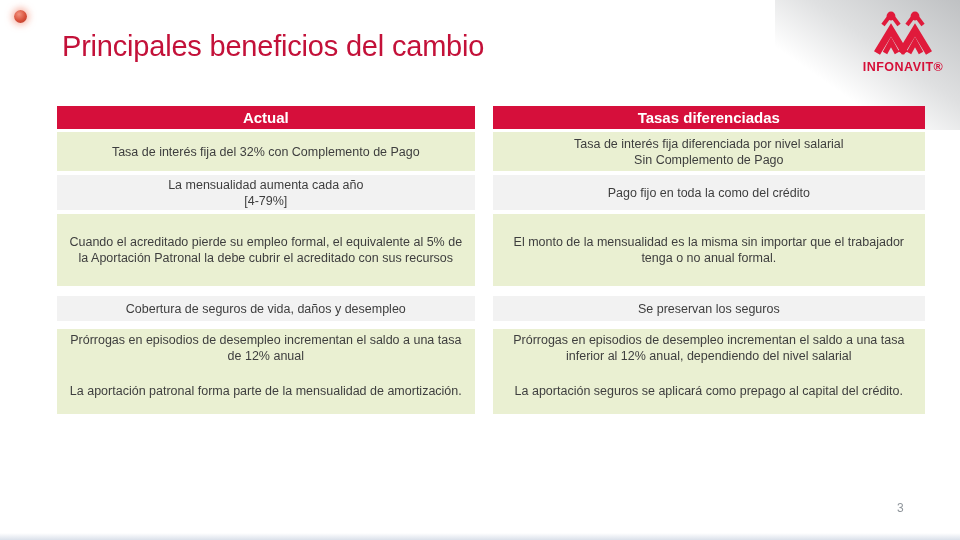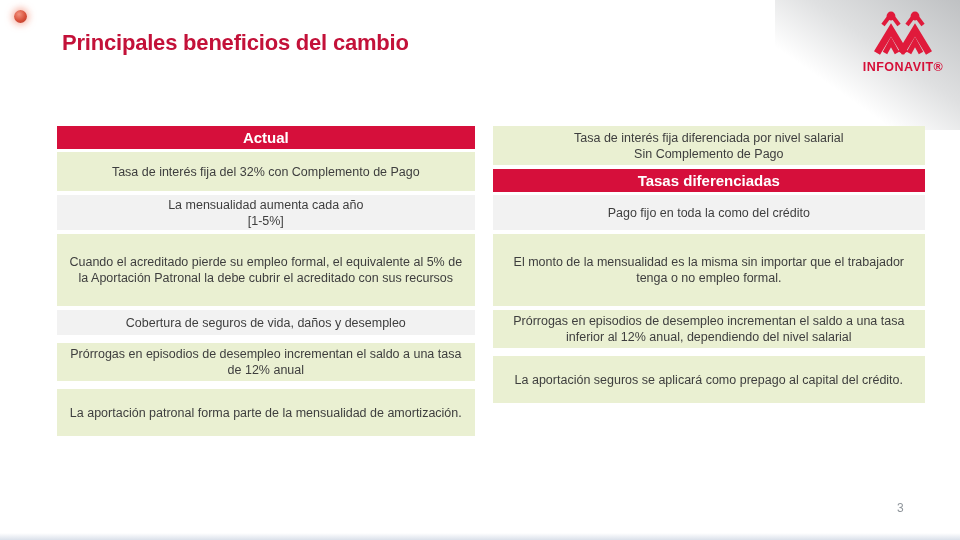--- a/index.html
+++ b/index.html
@@ -40,40 +40,40 @@
     border-radius: 50%;
     background: radial-gradient(circle at 38% 32%, #f2927e 0%, #d8503a 55%, #b23424 100%);
     box-shadow: 0 0 7px 2px rgba(240,120,95,0.55);
     border: none;
     padding: 0;
     cursor: pointer;
   }
   .page-title {
     position: absolute;
     left: 62px; top: 30px;
-    font-size: 22px;
-    font-weight: bold;
+    font-size: 29px;
+    font-weight: normal;
     color: #c31139;
     letter-spacing: -0.2px;
   }
   .logo {
     position: absolute;
     top: 9px; right: 11px;
     width: 92px; height: 68px;
   }
   .page-number {
     position: absolute;
     left: 897px; top: 501px;
     font-size: 12px;
     color: #8f959b;
   }
   
   .cmp-table {
     position: absolute;
-    left: 57px; top: 126px;
+    left: 57px; top: 106px;
     width: 868px;
     display: flex;
     gap: 18px;
   }
   .col { display: flex; flex-direction: column; }
   .col-left  { width: 423px; }
   .col-right { width: 438px; }
   .cell {
     display: flex;
     align-items: center;
@@ -91,23 +91,23 @@
     color: #ffffff;
     font-weight: bold;
     font-size: 15px;
     white-space: normal;
   }
   .bg-green { background: #eaf0d2; }
   .bg-gray  { background: #f2f2f2; }
   .h-head { height: 23px; margin-bottom: 3px; }
   .h-r1   { height: 39px; margin-bottom: 4px; }
   .h-r2   { height: 35px; margin-bottom: 4px; }
-  .h-r3   { height: 72px; margin-bottom: 4px; }
+  .h-r3   { height: 72px; margin-bottom: 10px; }
   .h-r4   { height: 25px; margin-bottom: 8px; }
-  .h-r5   { height: 38px; margin-bottom: 8px; }
+  .h-r5   { height: 38px; }
   .h-r6   { height: 47px; margin-bottom: 1px; }
 </style>
 </head>
 <body>
 
 <div class="slide">
 
   <div class="corner-shade"></div>
   <div class="bottom-shade"></div>
 
@@ -131,32 +131,33 @@
       <circle cx="58" cy="7" r="4.4" fill="#e01a3b" stroke="none"></circle>
     </g>
     <text x="46" y="62" text-anchor="middle" font-family="Liberation Sans, sans-serif" font-size="12.5" font-weight="bold" fill="#d50f38" letter-spacing="0.5">INFONAVIT®</text>
   </svg>
 
   <div class="cmp-table">
     <div class="col col-left">
       <div class="cell header h-head">Actual</div>
       <div class="cell bg-green h-r1">Tasa de interés fija del 32% con Complemento de Pago</div>
       <div class="cell bg-gray  h-r2">La mensualidad aumenta cada año
-[1-5%]</div>
+[4-79%]</div>
       <div class="cell bg-green h-r3">Cuando el acreditado pierde su empleo formal, el equivalente al 5% de la Aportación Patronal la debe cubrir el acreditado con sus recursos</div>
       <div class="cell bg-gray  h-r4">Cobertura de seguros de vida, daños y desempleo</div>
       <div class="cell bg-green h-r5">Prórrogas en episodios de desempleo incrementan el saldo a una tasa de 12% anual</div>
       <div class="cell bg-green h-r6">La aportación patronal forma parte de la mensualidad de amortización.</div>
     </div>
     <div class="col col-right">
+      <div class="cell header h-head">Tasas diferenciadas</div>
       <div class="cell bg-green h-r1">Tasa de interés fija diferenciada por nivel salarial
 Sin Complemento de Pago</div>
-      <div class="cell header h-head">Tasas diferenciadas</div>
       <div class="cell bg-gray  h-r2">Pago fijo en toda la como del crédito</div>
-      <div class="cell bg-green h-r3">El monto de la mensualidad es la misma sin importar que el trabajador tenga o no empleo formal.</div>
+      <div class="cell bg-green h-r3">El monto de la mensualidad es la misma sin importar que el trabajador tenga o no anual formal.</div>
+      <div class="cell bg-gray  h-r4">Se preservan los seguros</div>
       <div class="cell bg-green h-r5">Prórrogas en episodios de desempleo incrementan el saldo a una tasa inferior al 12% anual, dependiendo del nivel salarial</div>
       <div class="cell bg-green h-r6">La aportación seguros se aplicará como prepago al capital del crédito.</div>
     </div>
   </div>
 
   <div class="page-number">3</div>
 
 </div>
 
 </body></html>

